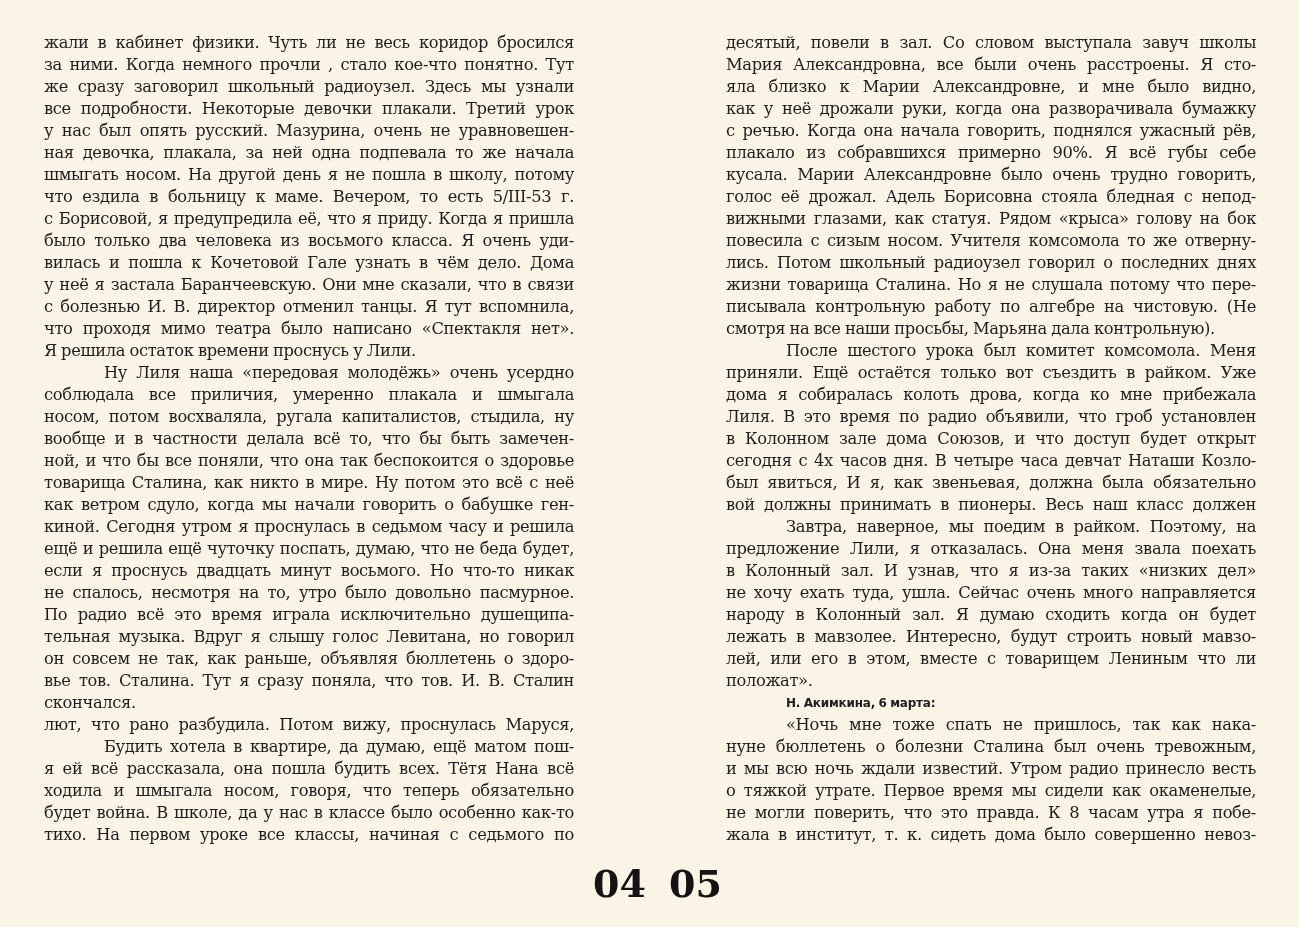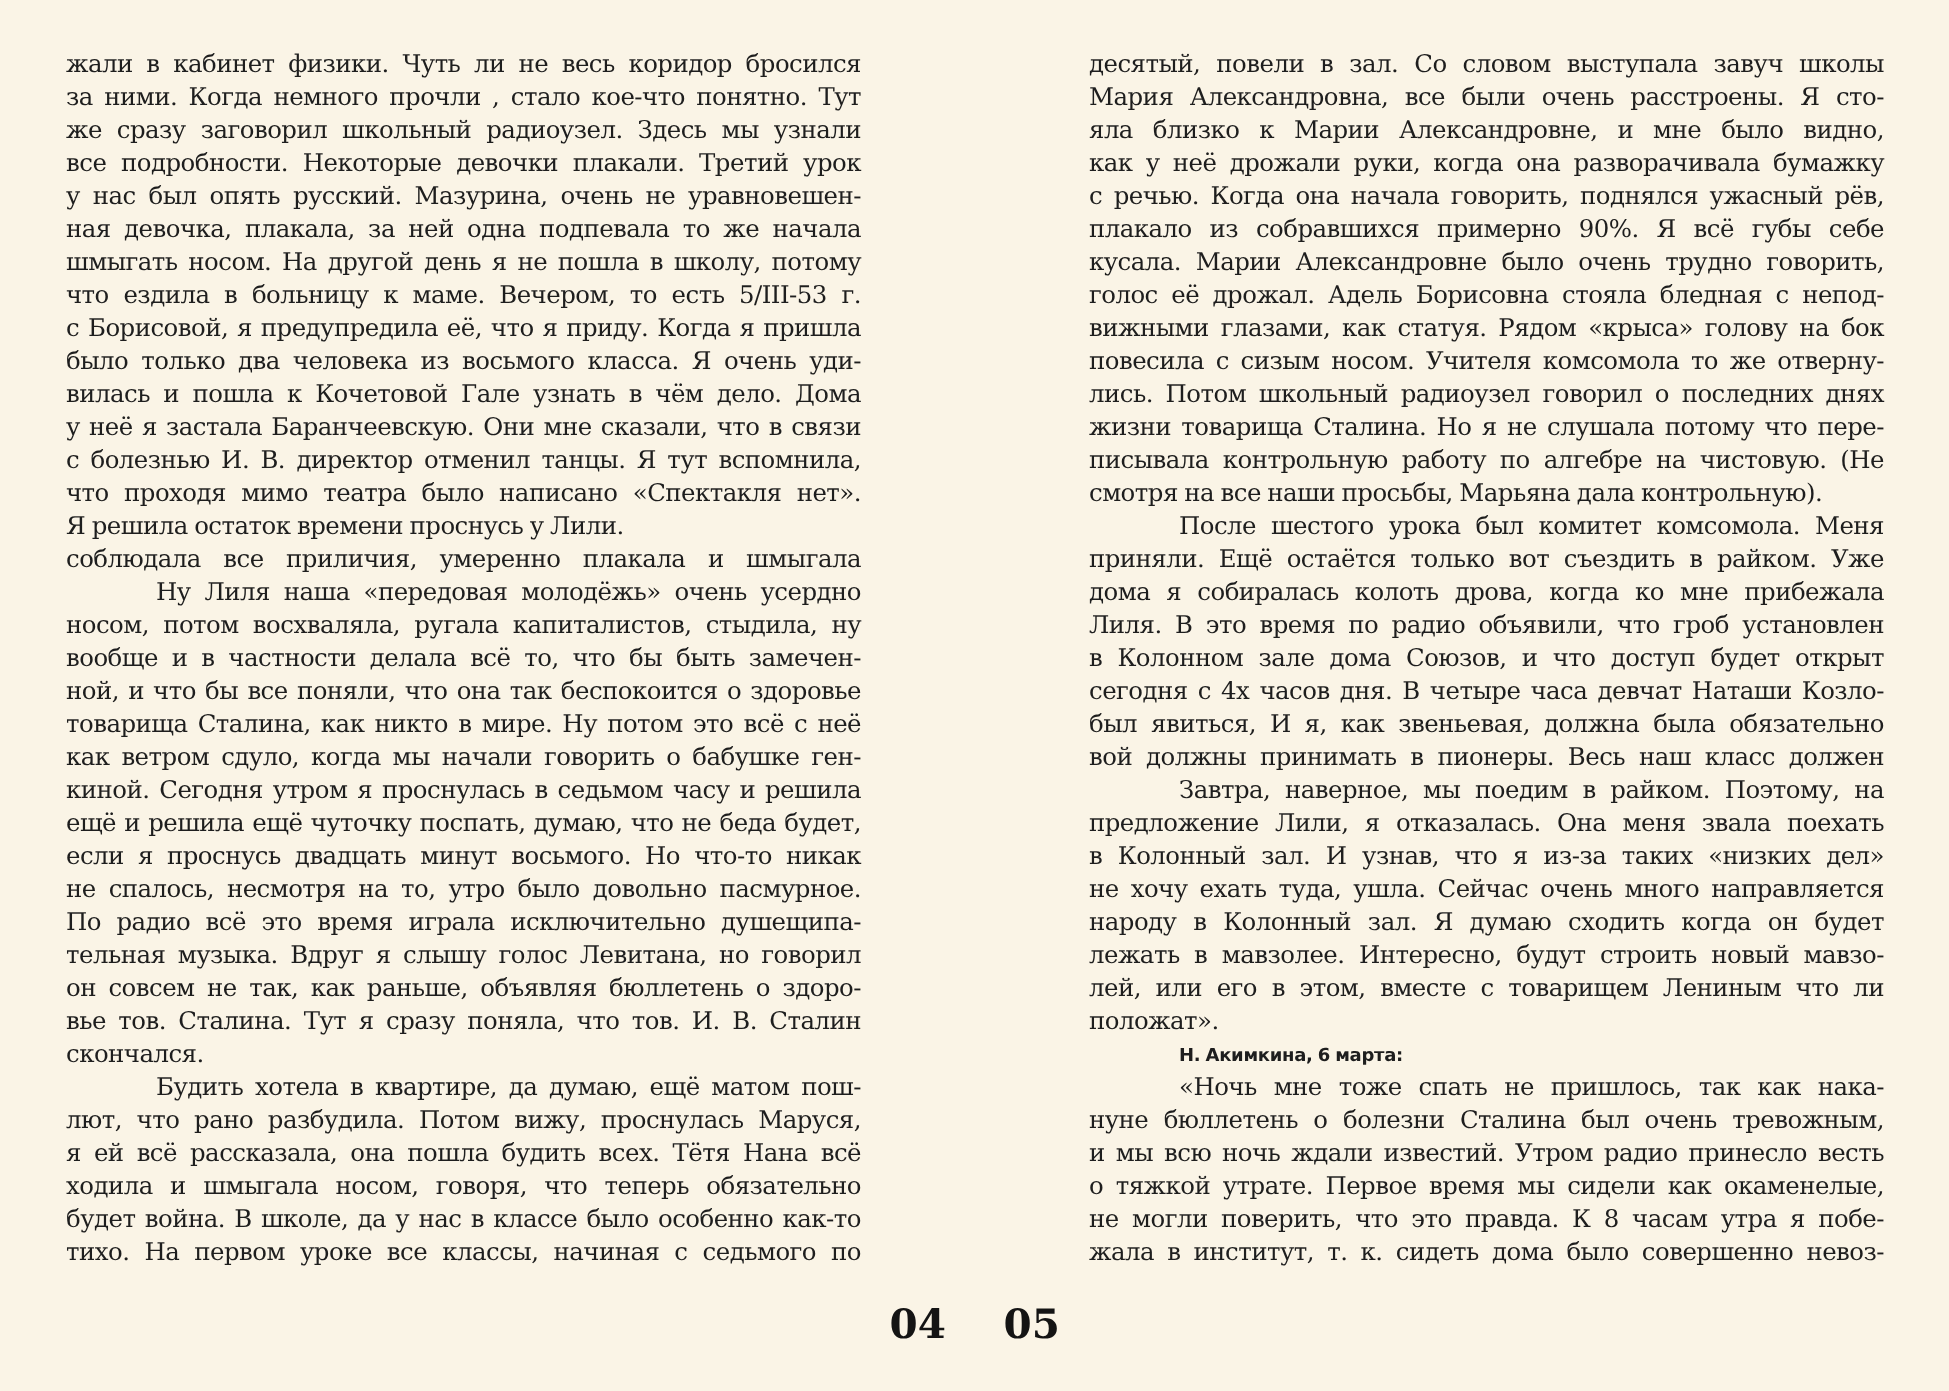--- a/index.html
+++ b/index.html
@@ -48,21 +48,21 @@
       font-weight: bold;
       font-size: 12px;
       letter-spacing: -0.2px;
       line-height: 22px;
     }
     .page-number {
       position: absolute;
       top: 866px;
       font-family: "DejaVu Serif", "Liberation Serif", serif;
       font-weight: bold;
-      font-size: 27px;
+      font-size: 38px;
       line-height: 36px;
       color: #141414;
       letter-spacing: 0px;
     }
     .page-number.left { left: 593px; }
     .page-number.right { left: 669px; }
   </style>
 </head>
 <body>
 
@@ -78,40 +78,40 @@
       <span class="line">что ездила в больницу к маме. Вечером, то есть 5/III-53 г.</span>
       <span class="line">с Борисовой, я предупредила её, что я приду. Когда я пришла</span>
       <span class="line">было только два человека из восьмого класса. Я очень уди-</span>
       <span class="line">вилась и пошла к Кочетовой Гале узнать в чём дело. Дома</span>
       <span class="line">у неё я застала Баранчеевскую. Они мне сказали, что в связи</span>
       <span class="line">с болезнью И. В. директор отменил танцы. Я тут вспомнила,</span>
       <span class="line">что проходя мимо театра было написано «Спектакля нет».</span>
       <span class="line last">Я решила остаток времени проснусь у Лили.</span>
     </div>
   <div>
+      <span class="line indent">Ну Лиля наша «передовая молодёжь» очень усердно</span>
       <span class="line">соблюдала все приличия, умеренно плакала и шмыгала</span>
-      <span class="line indent">Ну Лиля наша «передовая молодёжь» очень усердно</span>
       <span class="line">носом, потом восхваляла, ругала капиталистов, стыдила, ну</span>
       <span class="line">вообще и в частности делала всё то, что бы быть замечен-</span>
       <span class="line">ной, и что бы все поняли, что она так беспокоится о здоровье</span>
       <span class="line">товарища Сталина, как никто в мире. Ну потом это всё с неё</span>
       <span class="line">как ветром сдуло, когда мы начали говорить о бабушке ген-</span>
       <span class="line">киной. Сегодня утром я проснулась в седьмом часу и решила</span>
       <span class="line">ещё и решила ещё чуточку поспать, думаю, что не беда будет,</span>
       <span class="line">если я проснусь двадцать минут восьмого. Но что-то никак</span>
       <span class="line">не спалось, несмотря на то, утро было довольно пасмурное.</span>
       <span class="line">По радио всё это время играла исключительно душещипа-</span>
       <span class="line">тельная музыка. Вдруг я слышу голос Левитана, но говорил</span>
       <span class="line">он совсем не так, как раньше, объявляя бюллетень о здоро-</span>
       <span class="line">вье тов. Сталина. Тут я сразу поняла, что тов. И. В. Сталин</span>
       <span class="line last">скончался.</span>
     </div>
   <div>
+      <span class="line">лют, что рано разбудила. Потом вижу, проснулась Маруся,</span>
       <span class="line indent">Будить хотела в квартире, да думаю, ещё матом пош-</span>
-      <span class="line">лют, что рано разбудила. Потом вижу, проснулась Маруся,</span>
       <span class="line">я ей всё рассказала, она пошла будить всех. Тётя Нана всё</span>
       <span class="line">ходила и шмыгала носом, говоря, что теперь обязательно</span>
       <span class="line">будет война. В школе, да у нас в классе было особенно как-то</span>
       <span class="line">тихо. На первом уроке все классы, начиная с седьмого по</span>
     </div>
 </div>
 
 <div class="column right">
   <div>
       <span class="line">десятый, повели в зал. Со словом выступала завуч школы</span>

